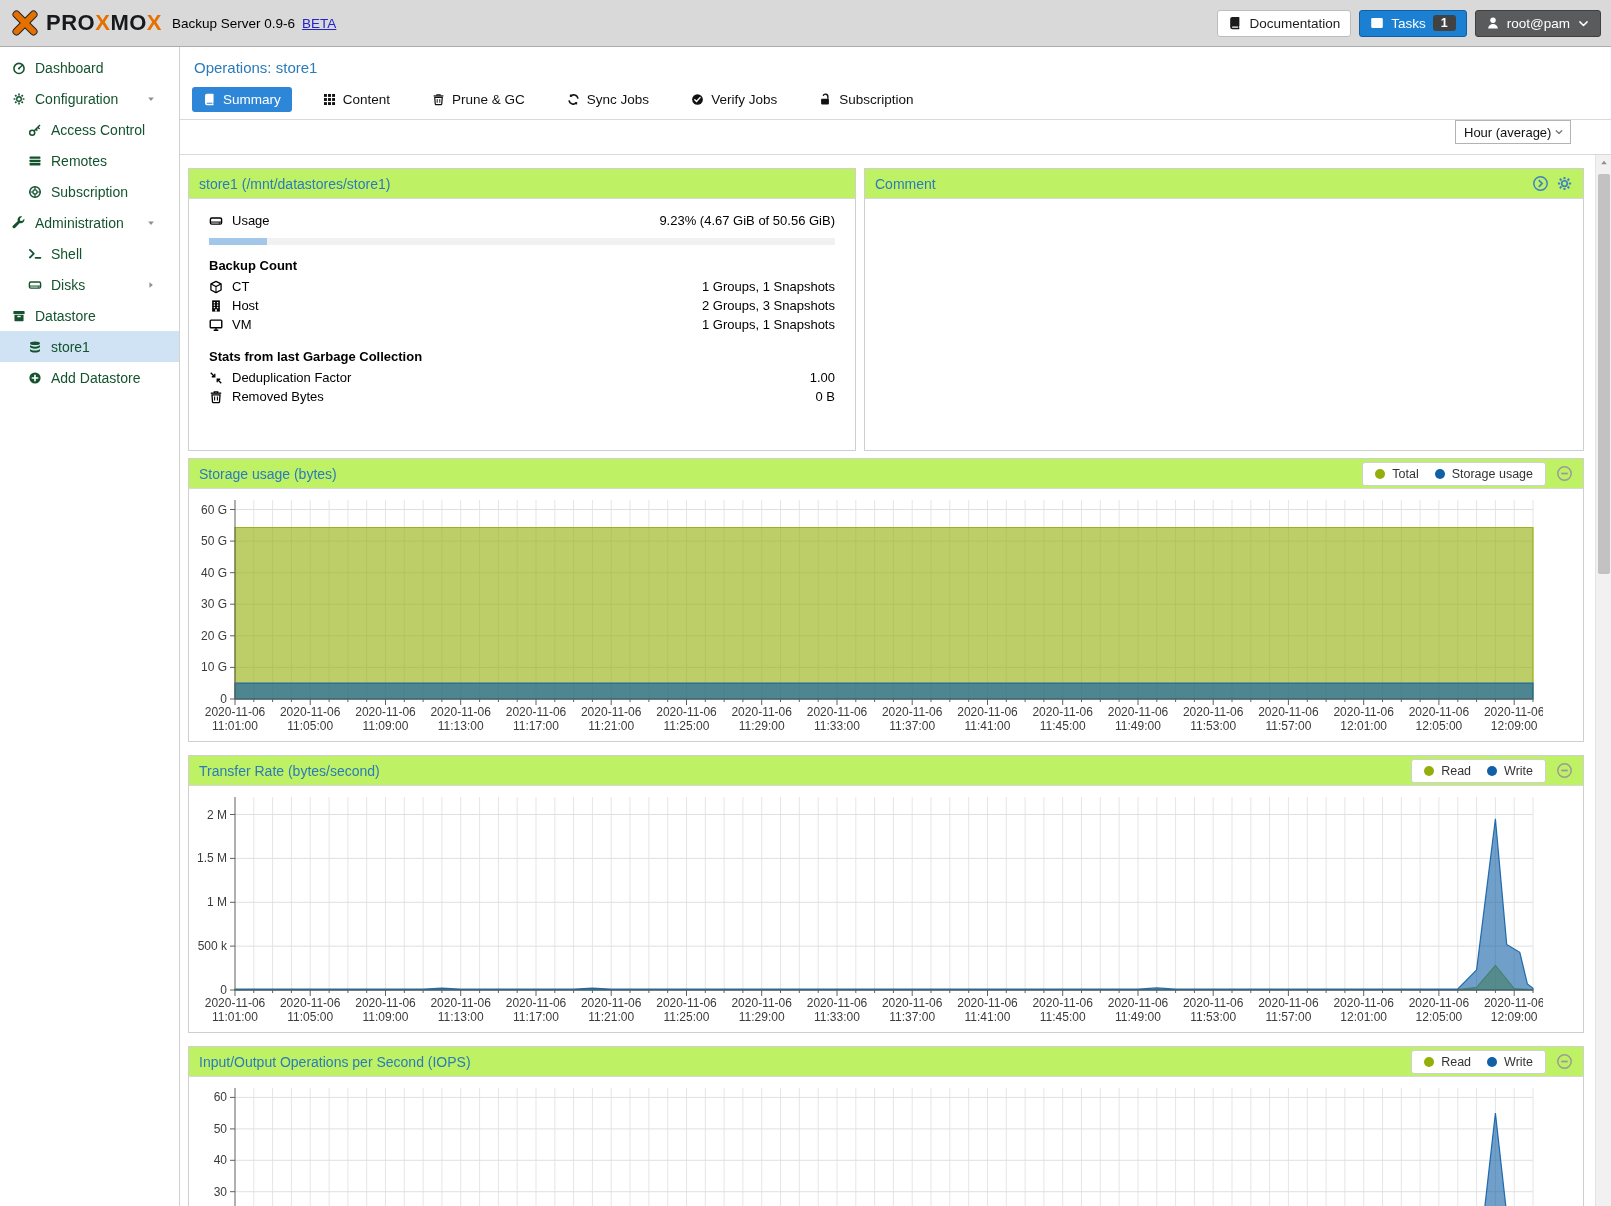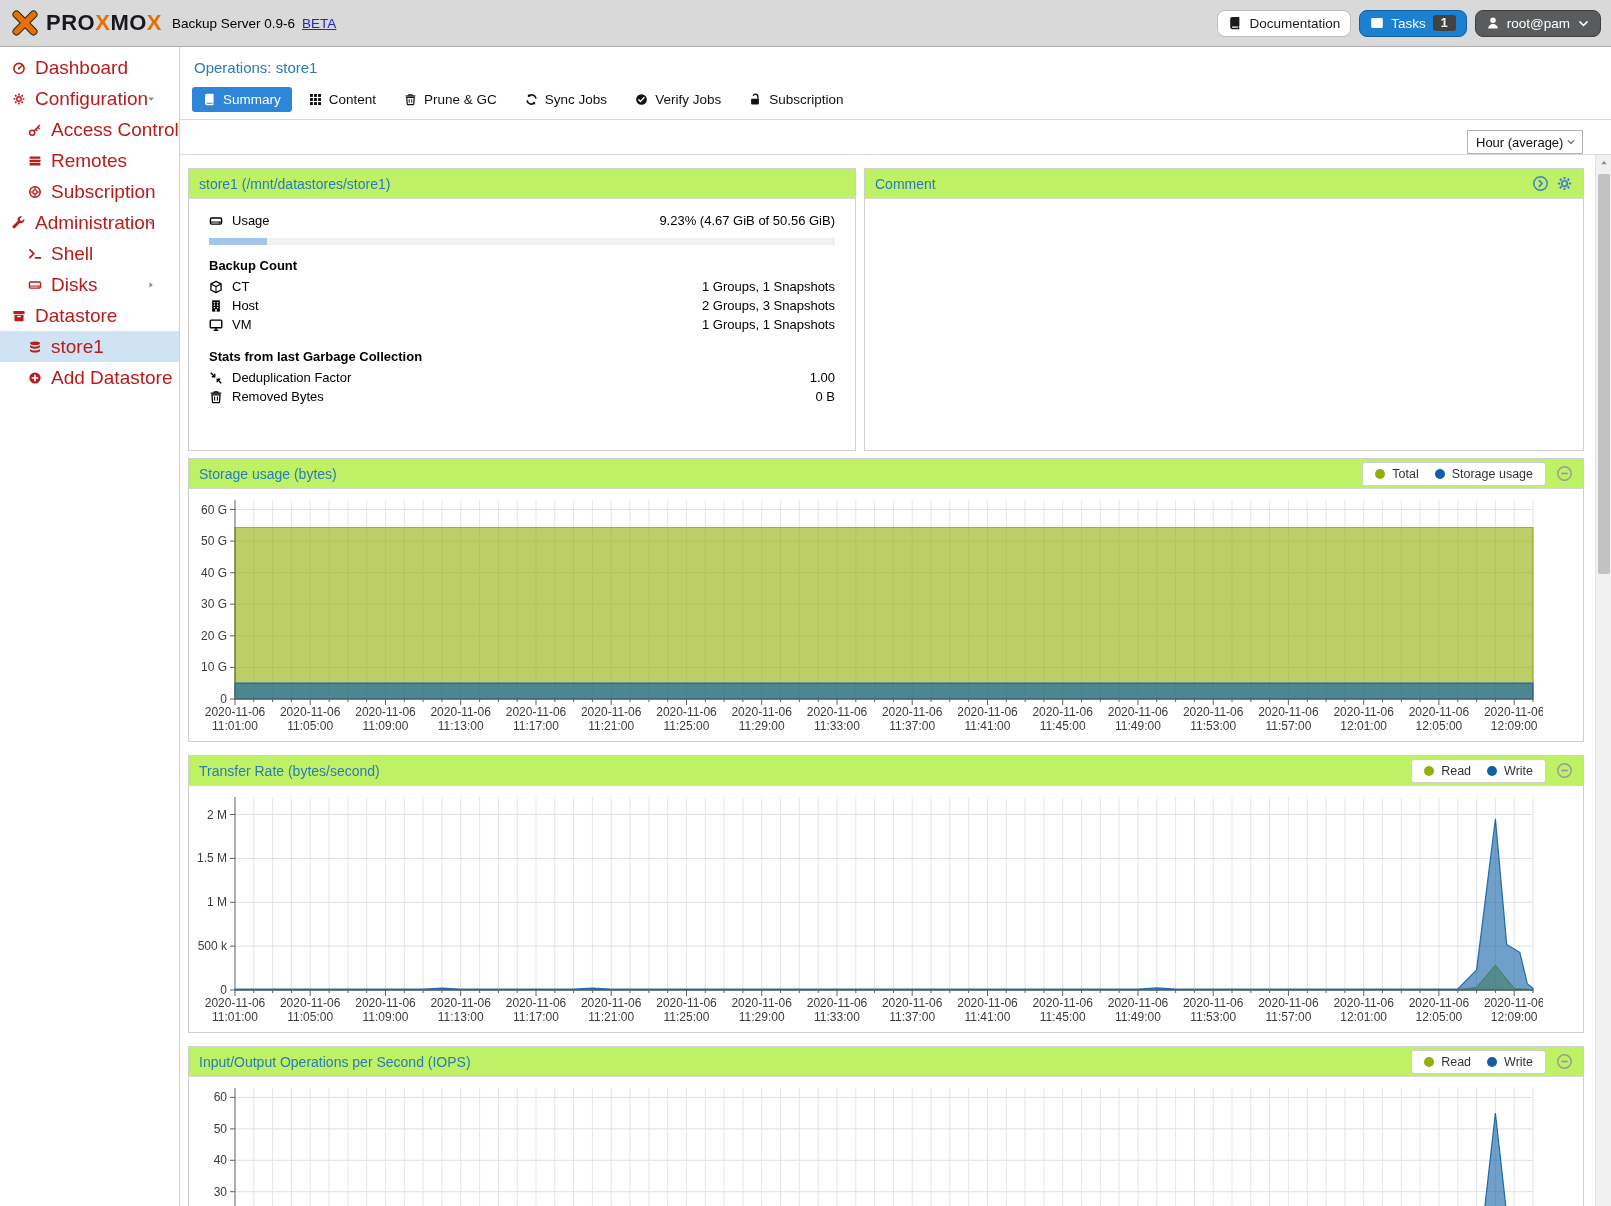--- a/index.html
+++ b/index.html
@@ -8,45 +8,45 @@
   
   .topbar{height:47px;background:#d9d9d9;border-bottom:1px solid #adadad;
           display:flex;align-items:center;padding:0 10px;box-sizing:border-box;}
   .brand{display:flex;align-items:center;}
   .logo-x{width:30px;height:28px;margin-right:6px;}
   .brand-word{font-size:22px;font-weight:bold;letter-spacing:.5px;color:#17191d;}
   .brand-word .ox{color:#e57000;}
   .product{font-size:13.5px;color:#000;margin-left:10px;}
   .beta{color:#2323cc;text-decoration:underline;font-size:13.5px;margin-left:7px;cursor:pointer;}
   .topbar-right{margin-left:auto;display:flex;gap:8px;align-items:center;}
-  .tb-btn{height:27px;border-radius:8px;display:flex;align-items:center;gap:7px;
+  .tb-btn{height:27px;border-radius:3px;display:flex;align-items:center;gap:7px;
           padding:0 10px;font-size:13.5px;cursor:pointer;border:1px solid;box-sizing:border-box;}
   .tb-doc{background:#fff;border-color:#bdbdbd;color:#1c1c1c;}
   .tb-tasks{background:#1b7fd2;border-color:#135e9e;color:#fff;}
   .badge{background:#424242;color:#fff;border-radius:3px;padding:1px 8px;font-size:12.5px;font-weight:bold;}
   .tb-user{background:#5a5b5d;border-color:#3f3f3f;color:#fff;}
   
   .layout{display:flex;height:1159px;}
   .sidebar{width:180px;border-right:1px solid #d2d2d2;background:#fff;padding-top:5px;
            box-sizing:border-box;flex:none;}
-  .side-item{height:31px;display:flex;align-items:center;font-size:19px;color:#b91c1c;
+  .side-item{height:31px;display:flex;align-items:center;font-size:14px;color:#14532d;
              cursor:pointer;padding-left:12px;position:relative;}
   .side-item.lvl1{padding-left:28px;}
   .side-item.selected{background:#cfe3f4;}
   .side-item .ic{margin-right:9px;}
   .caret{position:absolute;right:14px;color:#8f8f8f;}
   .content{flex:1;display:flex;flex-direction:column;background:#fff;min-width:0;}
   .content-head{padding:8px 0 0 12px;border-bottom:1px solid #d9d9d9;}
   .page-title{color:#2b7bb9;font-size:15px;margin:4px 0 11px 2px;}
-  .tabs{display:flex;gap:6px;padding-bottom:7px;}
+  .tabs{display:flex;gap:20px;padding-bottom:7px;}
   .tab{display:flex;align-items:center;gap:7px;padding:5px 11px;border-radius:3px;
        font-size:13.5px;color:#111;cursor:pointer;}
   .tab.active{background:#2e86d8;color:#fff;}
-  .toolbar{height:34px;display:flex;align-items:flex-end;justify-content:flex-end;
-           border-bottom:1px solid #d9d9d9;padding-right:28px;}
+  .toolbar{height:34px;display:flex;align-items:flex-start;justify-content:flex-end;
+           border-bottom:1px solid #d9d9d9;padding-right:40px;}
   .tf-select{width:116px;height:24px;border:1px solid #b3b3b3;background:#fff;display:flex;
              align-items:center;justify-content:space-between;padding:0 6px 0 8px;
              font-size:13px;cursor:pointer;box-sizing:border-box;color:#111;}
   .scrollpane{position:relative;flex:1;overflow:hidden;}
   .panels{margin:13px 27px 0 8px;}
   
   .panel{border:1px solid #cfcfcf;background:#fff;box-sizing:border-box;}
   .panel-h{height:30px;background:#bef264;border-bottom:1px solid #d8d8d8;display:flex;
            align-items:center;padding:0 10px;box-sizing:border-box;}
   .panel-title{color:#2b7bb9;font-size:14px;white-space:nowrap;}

